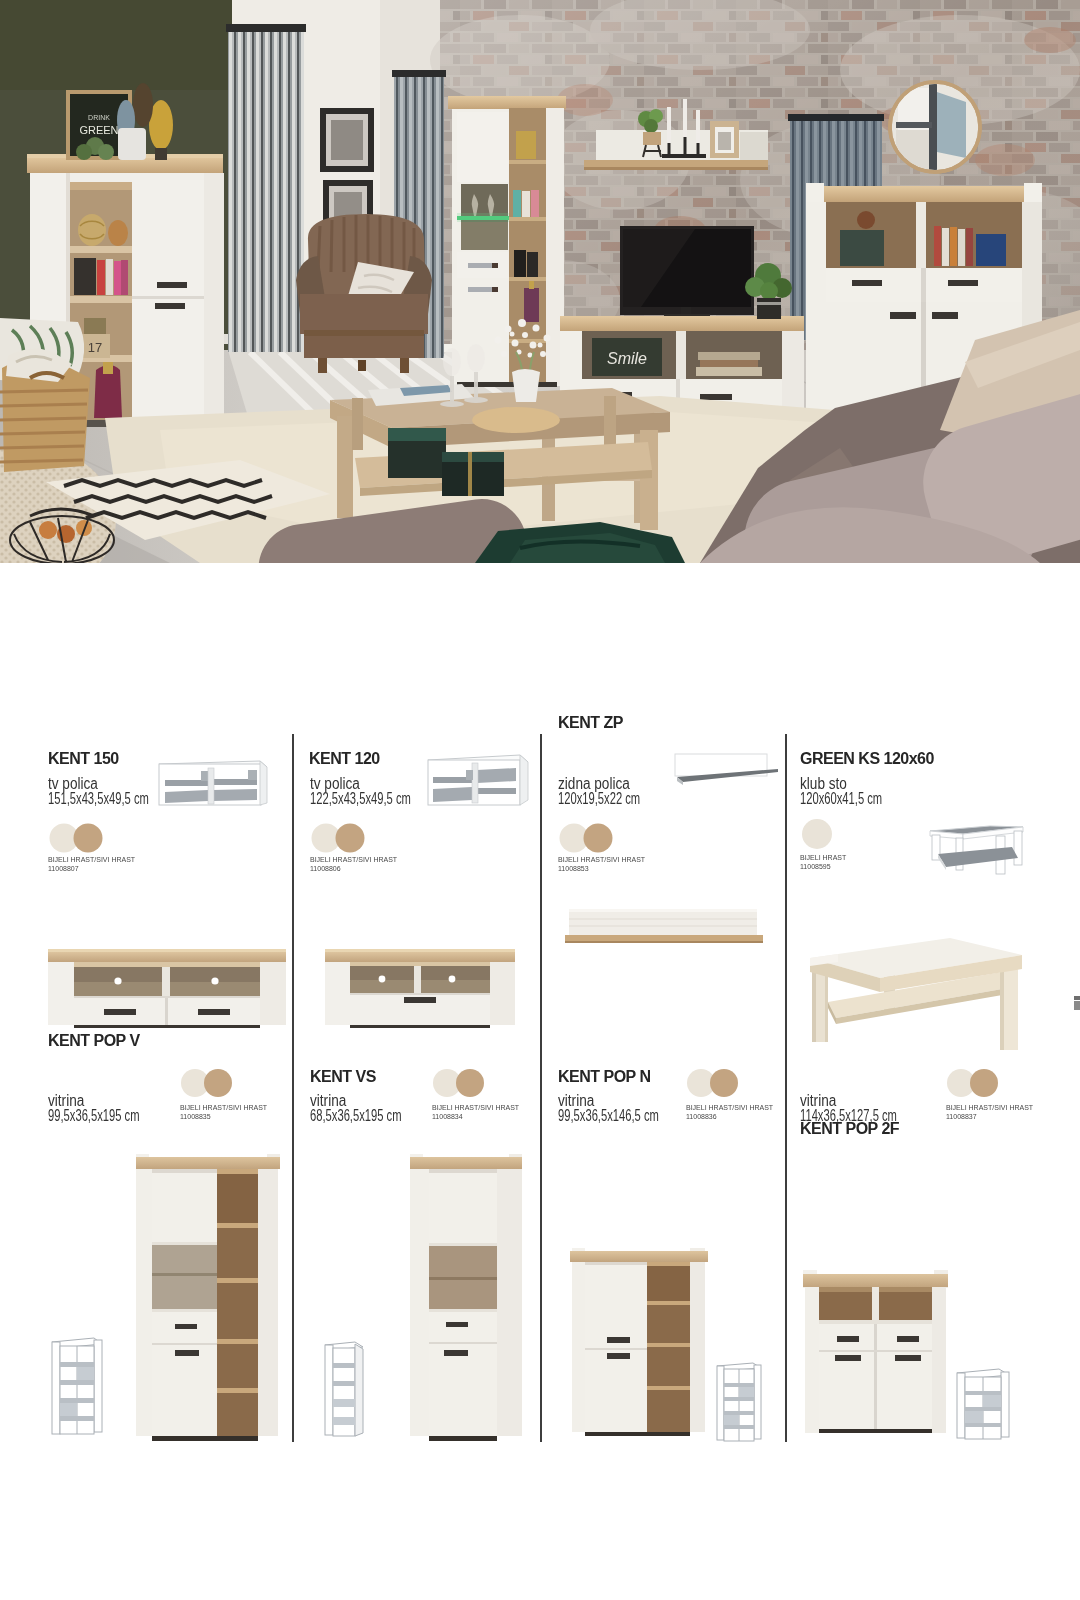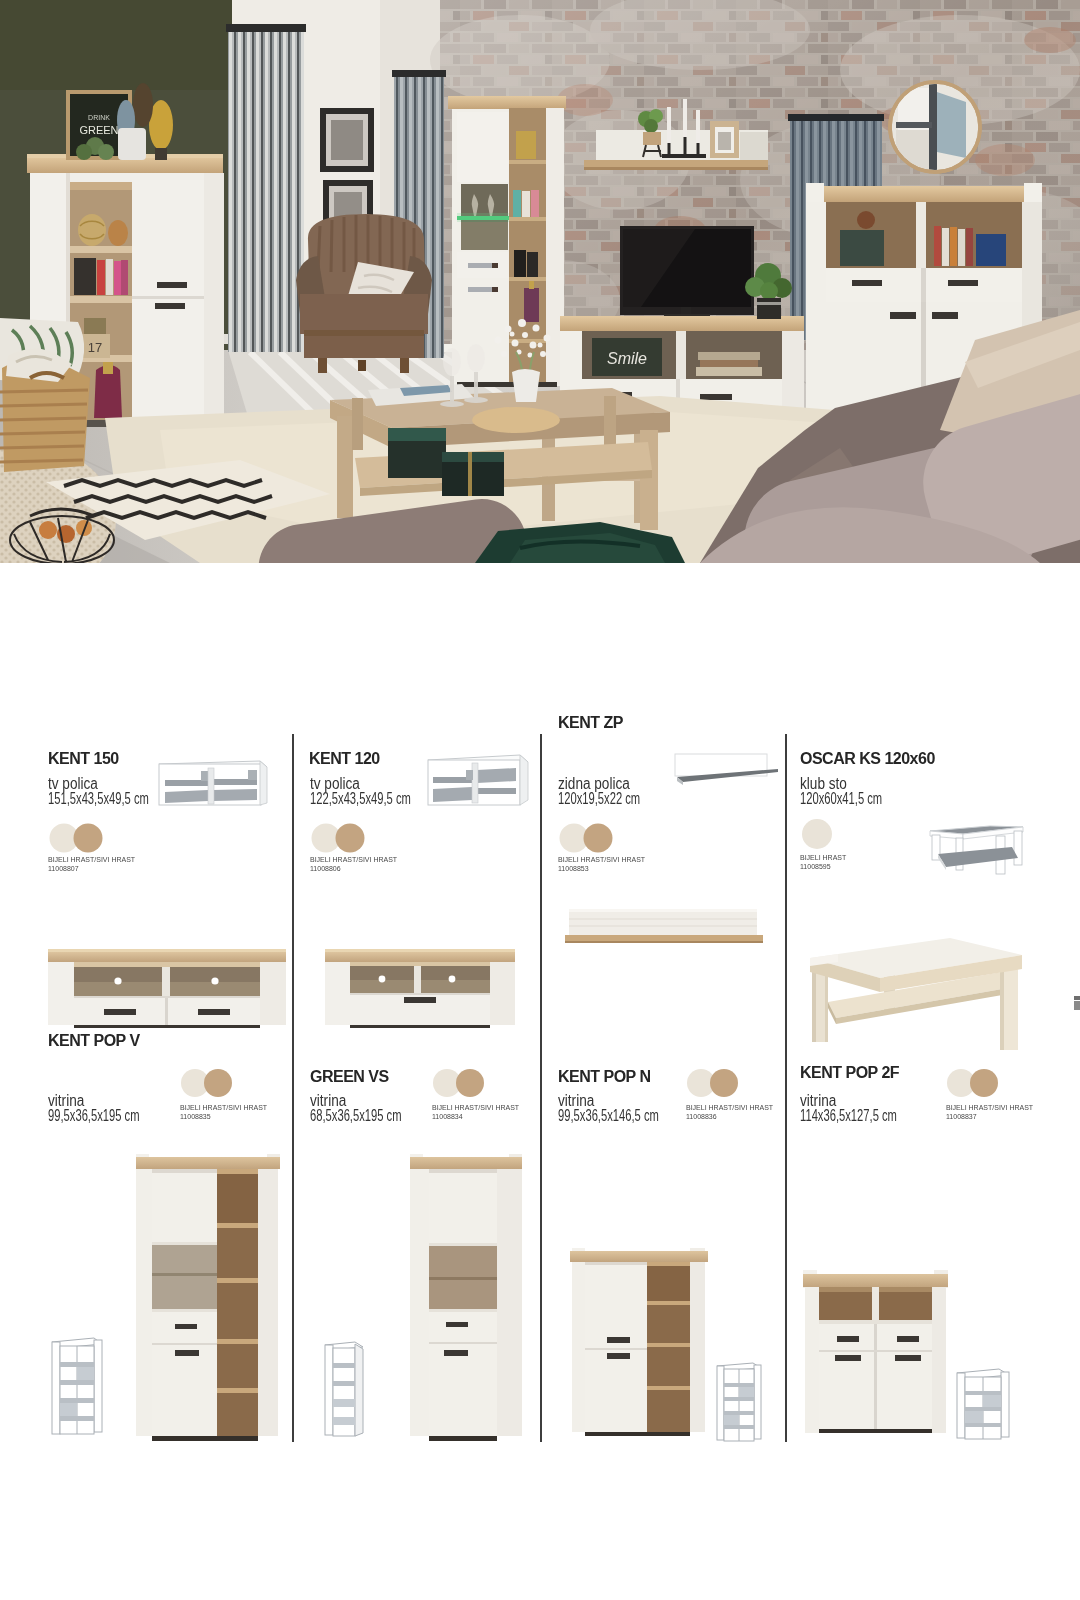--- a/index.html
+++ b/index.html
@@ -595,21 +595,21 @@
 
 <svg class="abs" style="left:565px;top:906px" width="198" height="40" viewBox="0 0 198 40">
   <rect x="4" y="3" width="188" height="3" fill="#f8f6f2"></rect>
   <rect x="4" y="6" width="188" height="24" fill="#f0ede7"></rect>
   <rect x="4" y="12" width="188" height="2" fill="#e4e0d8" opacity="0.7"></rect>
   <rect x="4" y="19" width="188" height="2" fill="#e4e0d8" opacity="0.7"></rect>
   <rect x="0" y="29" width="198" height="8" fill="#c9a87c"></rect>
   <rect x="0" y="35" width="198" height="2" fill="#a8875f"></rect>
 </svg>
 
-<div class="abs title" style="left:800px;top:750px">OSCAR KS 120x60</div>
+<div class="abs title" style="left:800px;top:750px">GREEN KS 120x60</div>
 <div class="abs sub" style="left:800px;top:775px">klub sto</div>
 <div class="abs dims" style="left:800px;top:790px">120x60x41,5 cm</div>
 
 <svg class="abs" style="left:800px;top:818px" width="36" height="34">
   <circle cx="17" cy="16" r="15" fill="#e9e3d8"></circle>
 </svg>
 <div class="abs small" style="left:800px;top:853px">BIJELI HRAST<br>11008595</div>
 
 <svg class="abs" style="left:928px;top:818px" width="98" height="60" viewBox="0 0 98 60">
   <polygon points="2,13 62,8 95,9 35,16" fill="#8b9197" stroke="#c9cdd1" stroke-width="1"></polygon>
@@ -683,21 +683,21 @@
   <rect x="12" y="10" width="34" height="88" fill="#ffffff" stroke="#aab0b6" stroke-width="1"></rect>
   <line x1="29" y1="10" x2="29" y2="98" stroke="#aab0b6" stroke-width="1"></line>
   <rect x="12" y="26" width="34" height="5" fill="#b9bfc5"></rect>
   <rect x="12" y="44" width="34" height="5" fill="#b9bfc5"></rect>
   <rect x="12" y="62" width="34" height="5" fill="#b9bfc5"></rect>
   <rect x="12" y="80" width="34" height="5" fill="#b9bfc5"></rect>
   <rect x="29" y="31" width="17" height="13" fill="#c6ccd2"></rect>
   <rect x="12" y="67" width="17" height="13" fill="#c6ccd2"></rect>
 </svg>
 
-<div class="abs title" style="left:310px;top:1068px">GREEN VS</div>
+<div class="abs title" style="left:310px;top:1068px">KENT VS</div>
 <div class="abs sub" style="left:310px;top:1092px">vitrina</div>
 <div class="abs dims" style="left:310px;top:1107px">68,5x36,5x195 cm</div>
 
 <svg class="abs" style="left:432px;top:1068px" width="56" height="32">
   <circle cx="15" cy="15" r="14" fill="#eae4d9"></circle>
   <circle cx="38" cy="15" r="14" fill="#c3a481"></circle>
 </svg>
 <div class="abs small" style="left:432px;top:1103px">BIJELI HRAST/SIVI HRAST<br>11008834</div>
 
 <svg class="abs" style="left:408px;top:1153px" width="116" height="290" viewBox="0 0 116 290">
@@ -768,21 +768,21 @@
   <rect x="10" y="8" width="30" height="72" fill="#ffffff" stroke="#aab0b6" stroke-width="1"></rect>
   <line x1="25" y1="8" x2="25" y2="80" stroke="#aab0b6" stroke-width="1"></line>
   <rect x="10" y="22" width="30" height="4" fill="#b9bfc5"></rect>
   <rect x="10" y="36" width="30" height="4" fill="#b9bfc5"></rect>
   <rect x="10" y="50" width="30" height="4" fill="#b9bfc5"></rect>
   <rect x="10" y="64" width="30" height="4" fill="#b9bfc5"></rect>
   <rect x="25" y="26" width="15" height="10" fill="#c6ccd2"></rect>
   <rect x="10" y="54" width="15" height="10" fill="#c6ccd2"></rect>
 </svg>
 
-<div class="abs title" style="left:800px;top:1064px">KENT POP 2F</div>
+<div class="abs title" style="left:800px;top:1120px">KENT POP 2F</div>
 <div class="abs sub" style="left:800px;top:1092px">vitrina</div>
 <div class="abs dims" style="left:800px;top:1107px">114x36,5x127,5 cm</div>
 
 <svg class="abs" style="left:946px;top:1068px" width="56" height="32">
   <circle cx="15" cy="15" r="14" fill="#eae4d9"></circle>
   <circle cx="38" cy="15" r="14" fill="#c3a481"></circle>
 </svg>
 <div class="abs small" style="left:946px;top:1103px">BIJELI HRAST/SIVI HRAST<br>11008837</div>
 
 <svg class="abs" style="left:803px;top:1268px" width="145" height="169" viewBox="0 0 145 169">

